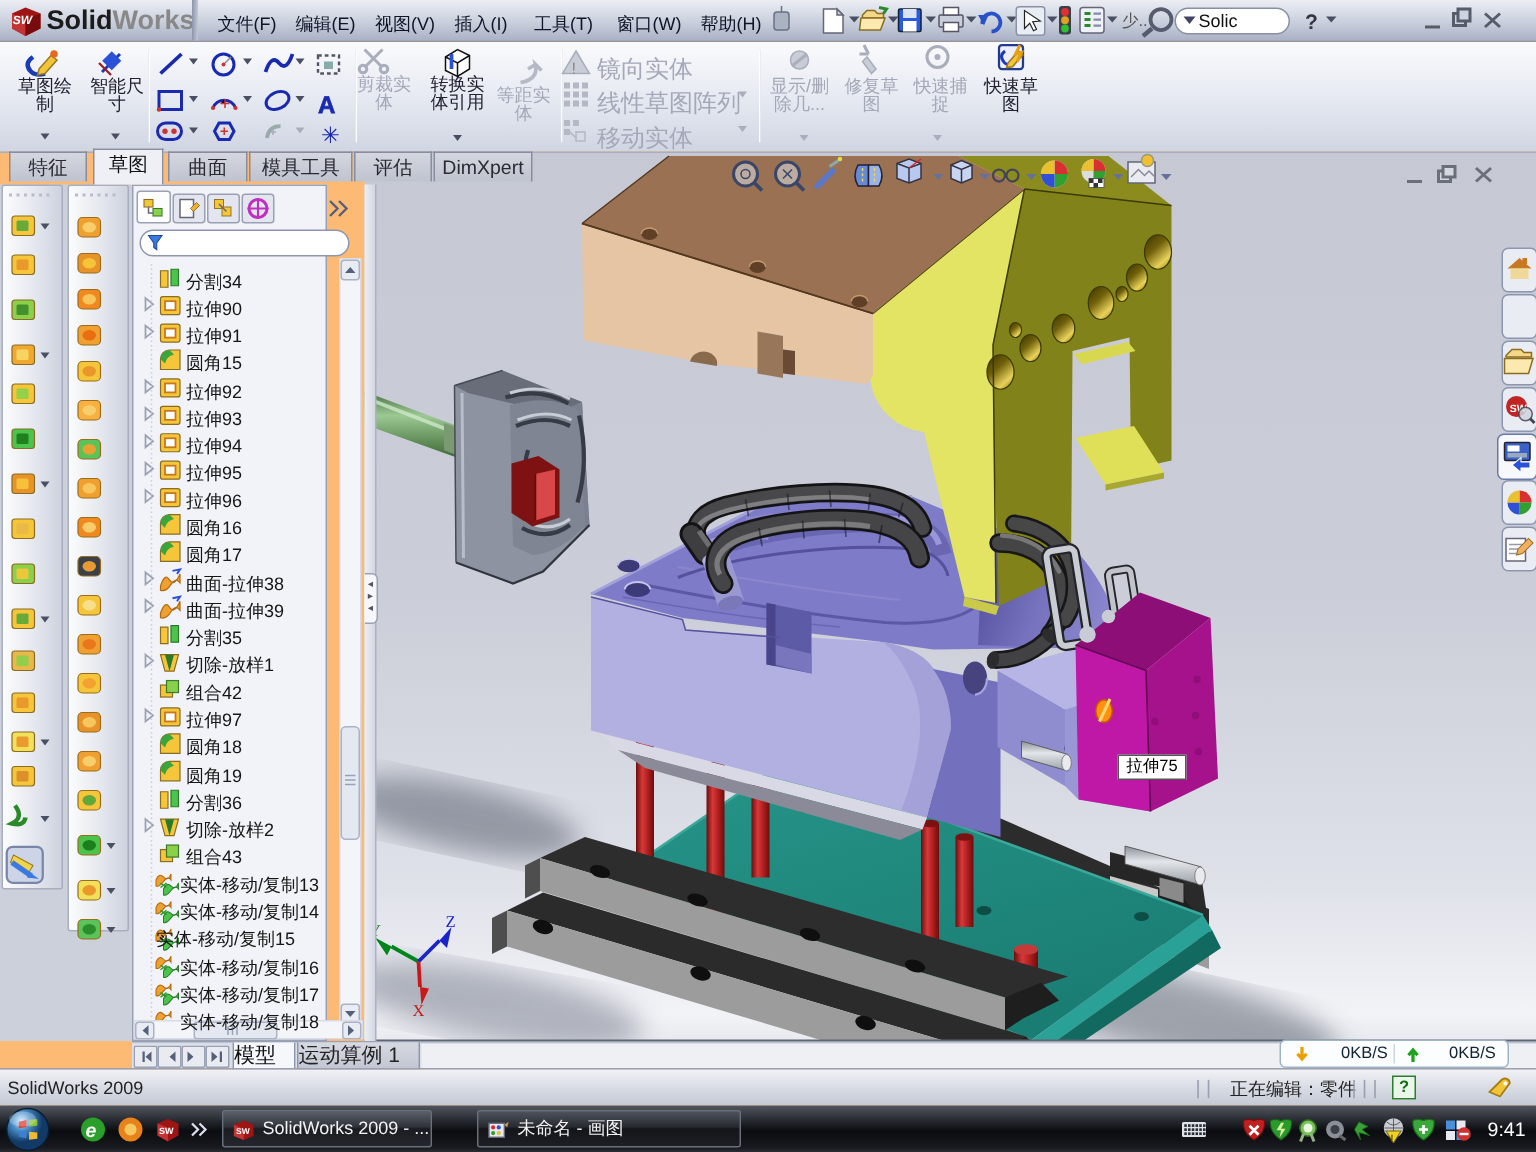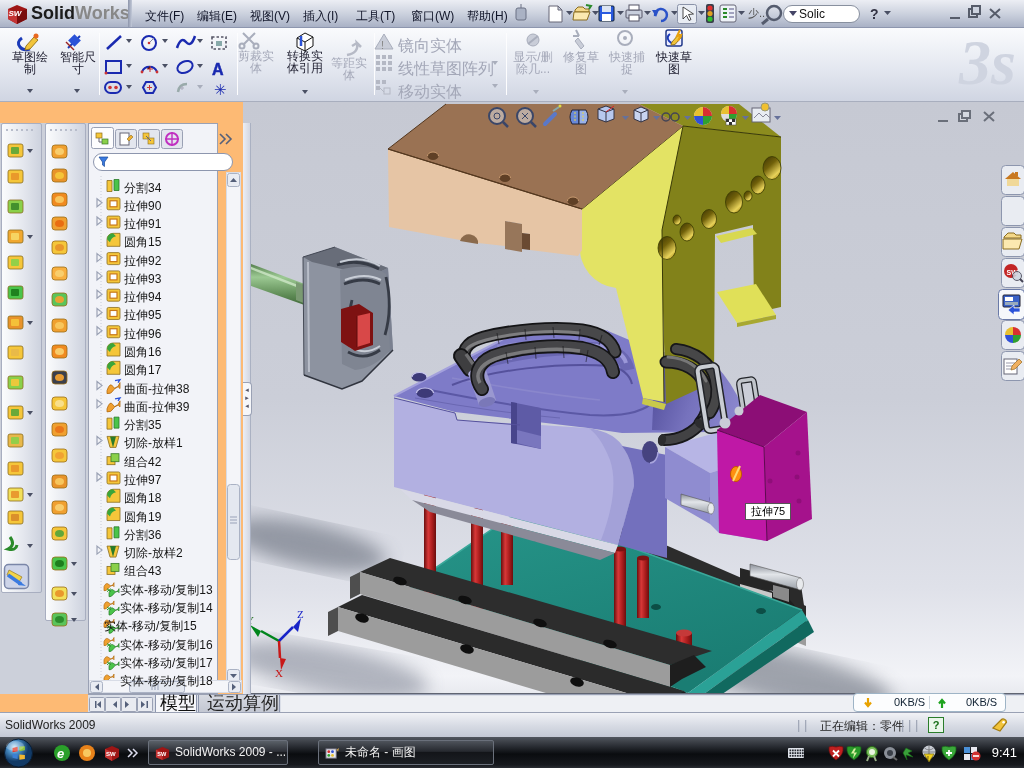--- a/index.html
+++ b/index.html
@@ -21,21 +21,21 @@
 .ctab.act{background:#eff0f5;height:24px;top:0;z-index:3;color:#111}
 #vp{left:243px;top:102px;width:781px;height:592px;background:linear-gradient(#c6c9d3 0%,#cbced8 50%,#dfe1e9 82%,#f2f3f7 97%,#e8eaef 100%);overflow:hidden;z-index:1}
 #model{left:-243px;top:-102px;width:1024px;height:768px}
 #vpline{left:243px;top:693px;width:781px;height:2px;background:#606572;z-index:2}
 #tooltip{left:745px;top:503px;width:46px;height:17px;background:#fff;border:1px solid #555;font-size:11px;color:#000;text-align:center;line-height:15px;z-index:3}
 #lbar{left:0;top:123px;width:88px;height:571px;background:#ccd0da;z-index:5}
 .tcol{position:absolute;top:0;width:41px;background:linear-gradient(90deg,#fbfcfd,#e4e7ee 55%,#cdd2de);border:1px solid #a8aec0;border-radius:2px}
 #tree{left:88px;top:123px;width:130px;height:571px;background:#f2f3f8;border:1px solid #9aa1b4;z-index:5}
 .titem{position:absolute;left:38px;font-size:12px;color:#161616;white-space:nowrap}
 #btabs{left:88px;top:694px;width:936px;height:18px;background:#dbdfe8;border-top:1px solid #9aa1b4;z-index:6}
-.btab{position:absolute;top:0;height:18px;border:1px solid #8d96ae;border-top:none;font-size:18px;text-align:right;line-height:16px}
+.btab{position:absolute;top:0;height:18px;border:1px solid #8d96ae;border-top:none;font-size:14px;text-align:left;line-height:16px}
 #netw{left:853px;top:693px;width:153px;height:19px;background:#fcfdfe;border:1px solid #9eb4c6;border-radius:4px;font-size:11px;color:#123;z-index:7}
 #status{left:0;top:712px;width:1024px;height:25px;background:linear-gradient(#f1f2f6,#d6dae3 55%,#c4c9d5);border-top:1px solid #9aa1b4;font-size:12px;color:#222;z-index:10}
 #taskbar{left:0;top:737px;width:1024px;height:31px;background:linear-gradient(#51565e,#23262c 35%,#0a0c0f 55%,#17191e 90%,#2a2d33);z-index:11}
 .tbtn{position:absolute;top:3px;height:25px;background:linear-gradient(#4e535b,#26292f 45%,#131519 50%,#1c1f24);border:1px solid #6a707b;border-radius:2px;color:#f2f2f2;font-size:12px;line-height:23px}
 #clock{position:absolute;right:7px;top:8px;color:#fff;font-size:13px}
 </style></head>
 <body>
 <div id="app">
 
   <div id="titlebar" class="abs">
@@ -101,21 +101,20 @@
         <g stroke="#565c6a" stroke-width="2" fill="none">
           <line x1="950" y1="18" x2="960" y2="18"></line>
           <rect x="969" y="9" width="8" height="8" fill="#cdd3df"></rect>
           <rect x="972" y="6" width="8" height="8" fill="#cdd3df"></rect>
           <path d="M990,9 l10,9 m0,-9 l-10,9"></path>
         </g>
       </svg>
   </div>
 
   <div id="bigbar" class="abs">
-    <div id="wm3s" class="abs">3s</div>
     <div class="bt" style="left:6px;top:23px;width:48px">草图绘<br>制</div>
     <div class="bt" style="left:54px;top:23px;width:48px">智能尺<br>寸</div>
     <div class="vsep" style="left:99px"></div>
     <div class="vsep" style="left:237px"></div>
     <div class="bt dis" style="left:232px;top:22px;width:48px">剪裁实<br>体</div>
     <div class="bt" style="left:280px;top:22px;width:50px">转换实<br>体引用</div>
     <div class="bt dis" style="left:326px;top:29px;width:46px">等距实<br>体</div>
     <div class="vsep" style="left:374px"></div>
     <div class="rowt" style="left:398px;top:8px">镜向实体</div>
     <div class="rowt" style="left:398px;top:31px">线性草图阵列</div>
@@ -208,20 +207,28 @@
         <circle cx="625" cy="38" r="7" fill="none" stroke="#a9aebc" stroke-width="2"></circle>
         <circle cx="625" cy="38" r="2" fill="#a9aebc"></circle>
         <path d="M622,90 l3,4 3,-4z" fill="#a9aebc"></path>
         <rect x="666" y="30" width="16" height="16" rx="2" fill="#eef" stroke="#223a8a" stroke-width="1.5"></rect>
         <path d="M670,34 q-4,3 -1,7 q2,3 7,2" fill="none" stroke="#1a3ab8" stroke-width="2"></path>
         <path d="M672,42 l7,-8 3,2.5 -7,8 -4,0.5z" fill="#f2c43a" stroke="#9a7a20"></path>
         <path d="M680,30 l-3,6 4,-1 -3,6" fill="none" stroke="#e8a010" stroke-width="2"></path>
       </svg>
   </div>
 
+  <div id="tabrow" class="abs">
+    <div class="ctab" style="left:6px;width:52px">特征</div>
+    <div class="ctab act" style="left:62px;width:47px">草图</div>
+    <div class="ctab" style="left:112px;width:53px">曲面</div>
+    <div class="ctab" style="left:166px;width:69px">模具工具</div>
+    <div class="ctab" style="left:236px;width:52px">评估</div>
+    <div class="ctab" style="left:289px;width:66px">DimXpert</div>
+  </div>
 
   <div id="vp" class="abs">
     <svg id="model" class="abs" viewBox="0 0 1024 768" width="1024" height="768">
 
 <defs>
 <linearGradient id="redpin" x1="0" y1="0" x2="1" y2="0">
             <stop offset="0" stop-color="#6a0e0e"></stop>
             <stop offset="0.35" stop-color="#d83838"></stop>
             <stop offset="0.7" stop-color="#a81c1c"></stop>
             <stop offset="1" stop-color="#6a0e0e"></stop>

